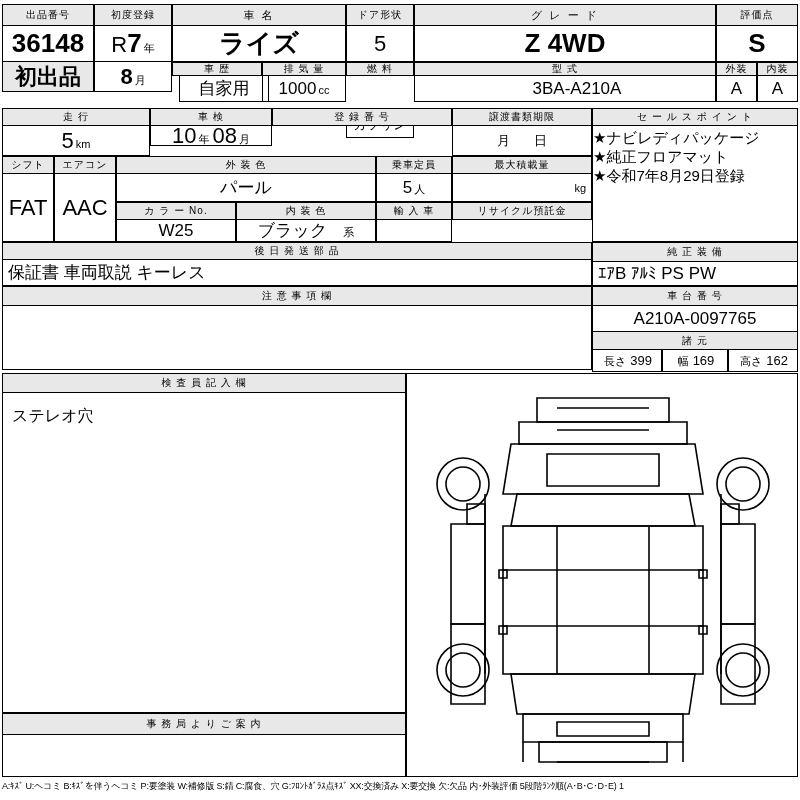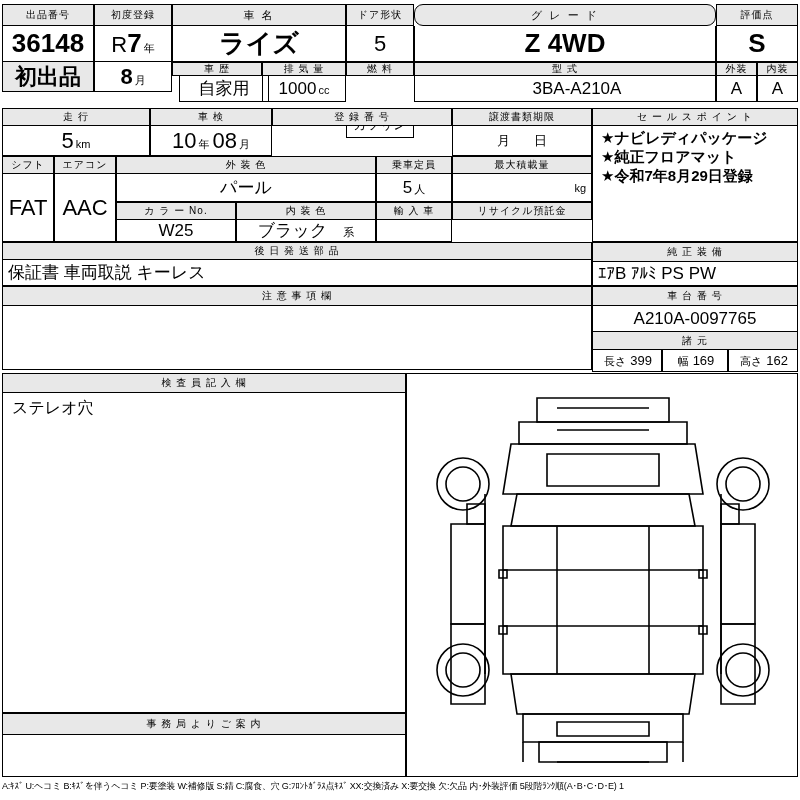--- a/index.html
+++ b/index.html
@@ -45,23 +45,23 @@
     font-size: 17px;
   }
   .val-lg { font-size: 22px; }
   .val-xl { font-size: 26px; font-weight: bold; }
   .val-sm { font-size: 13px; }
   .left { justify-content: flex-start; padding-left: 5px; }
   .unit { font-size: 11px; padding-left: 2px; }
   .bold { font-weight: bold; }
   .sp-line {
     font-size: 15px;
-    font-weight: bold;
+    font-weight: normal;
     text-align: left;
-    padding-left: 8px;
+    padding-left: 0;
     line-height: 1.25;
     white-space: nowrap;
   }
   .stack {
     flex-direction: column;
     align-items: flex-start;
     justify-content: flex-start;
   }
   .footnote {
     position: absolute;
@@ -107,21 +107,21 @@
       <span class="unit">月</span>
     </span>
   </div>
 
   <div class="cell hdr" style="left:172px;top:4px;width:174px;height:22px;">車 名</div>
   <div class="cell val-xl" style="left:172px;top:26px;width:174px;height:36px;border-top:none;">ライズ</div>
 
   <div class="cell hdr-sm" style="left:346px;top:4px;width:68px;height:22px;">ドア形状</div>
   <div class="cell val-lg" style="left:346px;top:26px;width:68px;height:36px;border-top:none;">5</div>
 
-  <div class="cell hdr" style="left:414px;top:4px;width:302px;height:22px;border-radius:9px;">グ レ ー ド</div>
+  <div class="cell hdr" style="left:414px;top:4px;width:302px;height:22px;">グ レ ー ド</div>
   <div class="cell val-xl" style="left:414px;top:26px;width:302px;height:36px;border-top:none;">Z 4WD</div>
 
   <div class="cell hdr-sm" style="left:716px;top:4px;width:82px;height:22px;">評価点</div>
   <div class="cell val-xl" style="left:716px;top:26px;width:82px;height:36px;border-top:none;">S</div>
 
   <div class="cell hdr-sm" style="left:172px;top:62px;width:90px;height:14px;">車 歴</div>
   <div class="cell val" style="left:179px;top:76px;width:90px;height:26px;border-top:none;">自家用</div>
 
   <div class="cell hdr-sm" style="left:262px;top:62px;width:84px;height:14px;">排 気 量</div>
   <div class="cell" style="left:262px;top:76px;width:84px;height:26px;border-top:none;">
@@ -144,21 +144,21 @@
 
   <div class="cell hdr-sm" style="left:2px;top:108px;width:148px;height:18px;">走 行</div>
   <div class="cell" style="left:2px;top:126px;width:148px;height:30px;border-top:none;">
     <span class="mixed">
       <span class="val-lg">5</span>
       <span class="unit">km</span>
     </span>
   </div>
 
   <div class="cell hdr-sm" style="left:150px;top:108px;width:122px;height:18px;">車 検</div>
-  <div class="cell" style="left:150px;top:126px;width:122px;height:30px;border-top:none;text-align:right;">
+  <div class="cell" style="left:150px;top:126px;width:122px;height:20px;border-top:none;text-align:right;">
     <span class="mixed">
       <span class="val-lg">10</span>
       <span class="unit">年</span>
       <span class="val-lg" style="padding-left:3px;">08</span>
       <span class="unit">月</span>
     </span>
   </div>
 
   <div class="cell hdr-sm" style="left:272px;top:108px;width:180px;height:18px;">登 録 番 号</div>
 
@@ -240,21 +240,21 @@
     </span>
   </div>
   <div class="cell" style="left:728px;top:350px;width:70px;height:22px;border-top:none;">
     <span class="mixed">
       <span class="unit">高さ</span>
       <span class="val-sm" style="padding-left:4px;">162</span>
     </span>
   </div>
 
   <div class="cell hdr-sm" style="left:2px;top:373px;width:404px;height:20px;">検 査 員 記 入 欄</div>
-  <div class="cell left stack" style="left:2px;top:393px;width:404px;height:320px;border-top:none;padding-top:5px;">
+  <div class="cell left stack" style="left:2px;top:393px;width:404px;height:320px;border-top:none;padding-top:13px;">
     <div style="font-size:16px;padding-left:4px;">ステレオ穴</div>
   </div>
 
   <div class="cell hdr-sm" style="left:2px;top:713px;width:404px;height:22px;">事 務 局 よ り ご 案 内</div>
   <div class="cell" style="left:2px;top:735px;width:404px;height:42px;border-top:none;"></div>
 
   <div class="diagram">
     <svg viewBox="0 0 392 404" width="392" height="404" xmlns="http://www.w3.org/2000/svg">
       <g fill="none" stroke="#000" stroke-width="1.6">
 

